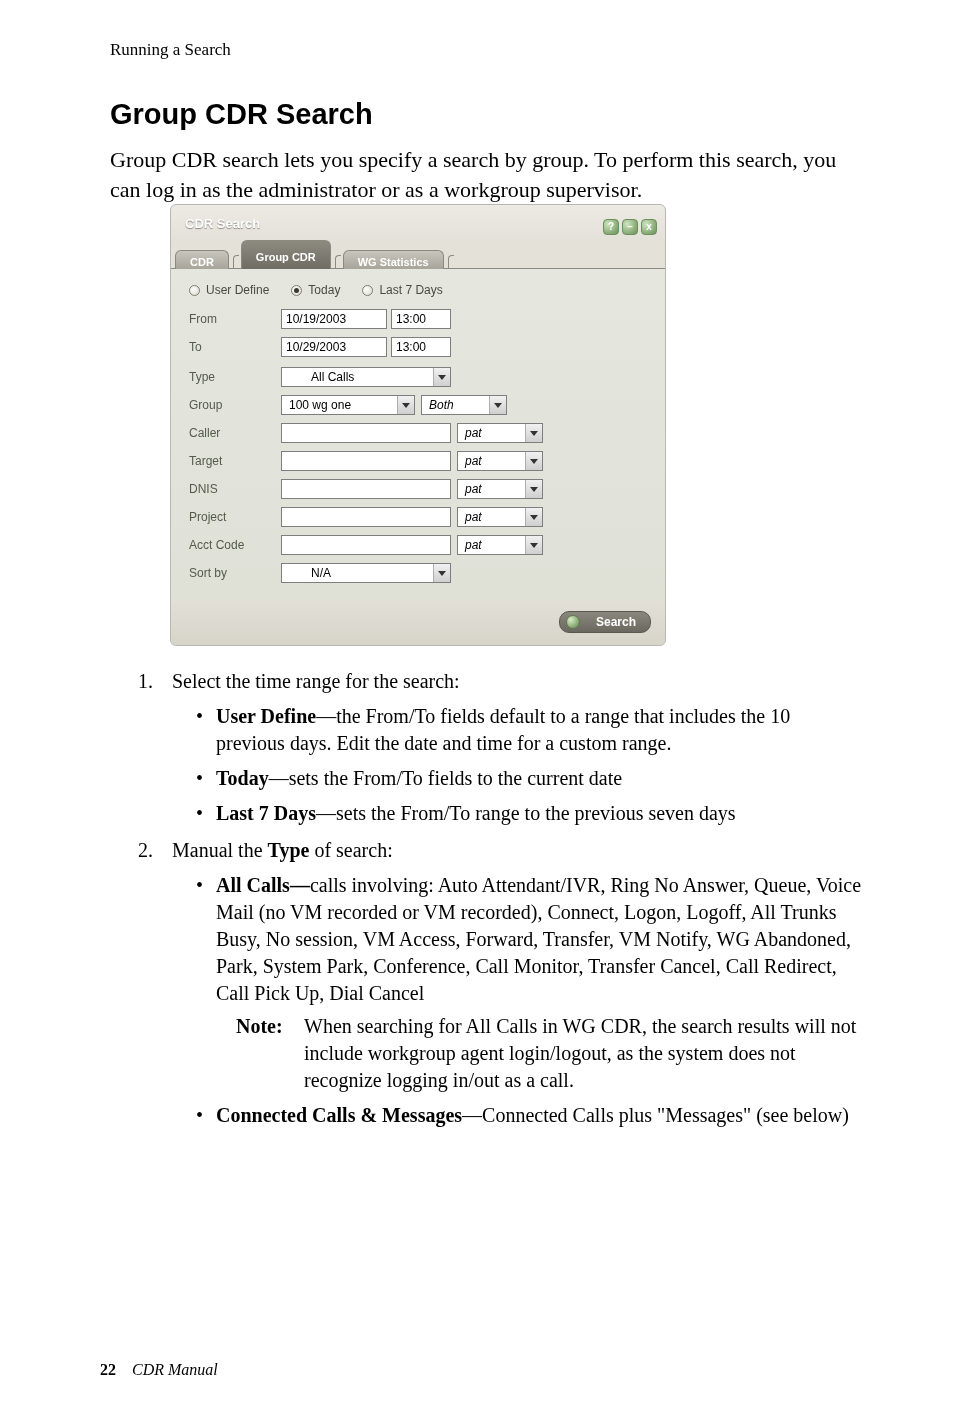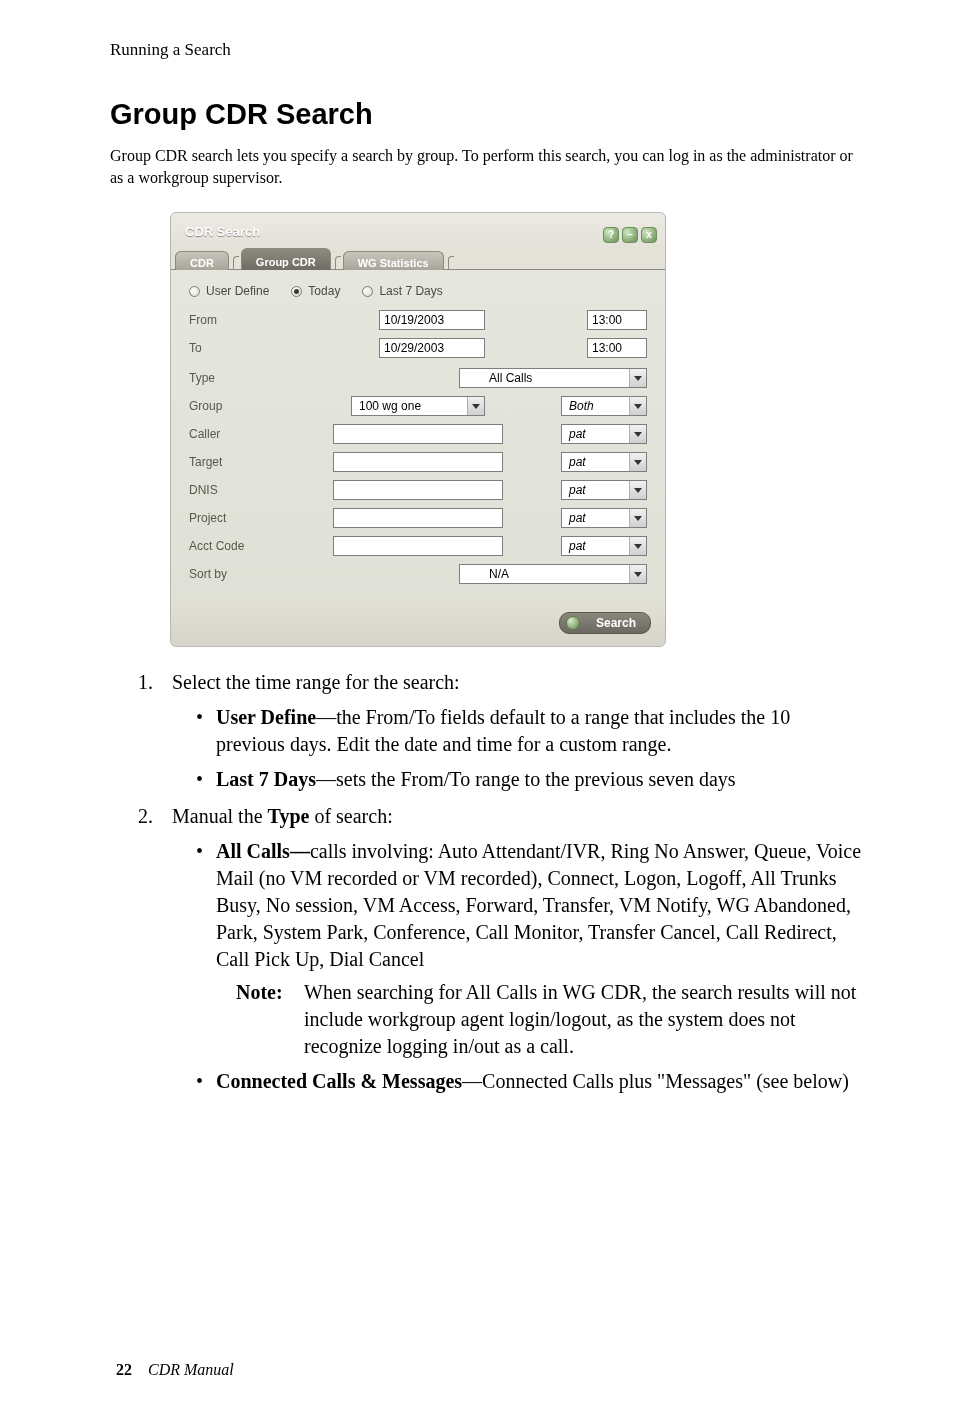--- a/index.html
+++ b/index.html
@@ -16,23 +16,22 @@
     font-size: 17px;
     margin-bottom: 38px;
   }
   .section-title {
     font-family: Arial, Helvetica, sans-serif;
     font-weight: bold;
     font-size: 29px;
     margin-bottom: 14px;
   }
   .intro {
-    font-size: 16px;
+    font-size: 22px;
     line-height: 1.35;
-    margin-bottom: 24px;
   }
 
   
   .cdr-widget {
     width: 496px;
     margin: 0 0 22px 60px;
     border-radius: 6px;
     border: 1px solid #b8b8b0;
     background: linear-gradient(#eceae4, #e3e1d8 8%, #e3e1d8 92%, #dedcd2);
     font-family: Tahoma, Arial, sans-serif;
@@ -73,21 +72,21 @@
   }
   .tabs {
     display: flex;
     gap: 2px;
     padding: 0 4px;
     align-items: flex-end;
     position: relative;
     top: 1px;
   }
   .tab {
-    height: 22px;
+    height: 29px;
     border-radius: 6px 6px 0 0;
     border: 1px solid #8a8a80;
     border-bottom: none;
     padding: 4px 14px 0 14px;
     font-weight: bold;
     font-size: 11px;
     color: #fff;
     background: linear-gradient(#8d8b80, #6f6d63);
     display: flex;
     align-items: center;
@@ -129,21 +128,20 @@
     content: "";
     position: absolute; inset: 2px;
     border-radius: 50%;
     background: #3a3a32;
   }
   .form-row {
     display: flex;
     align-items: center;
     margin-bottom: 4px;
     min-height: 24px;
-    justify-content: space-between;
   }
   .fl {
     width: 92px;
     color: #555a4c;
     font-size: 12px;
   }
   .txt, .sel {
     height: 20px;
     border: 1px solid #7e7e7e;
     background: #fff;
@@ -165,21 +163,21 @@
     border-left: 1px solid #aeaeae;
     background: linear-gradient(#f1f1f1, #cfcfcf);
     display: flex; align-items: center; justify-content: center;
   }
   .selbtn::after {
     content: "";
     border-left: 4px solid transparent;
     border-right: 4px solid transparent;
     border-top: 5px solid #333;
   }
-  .sel.w1 { width: 188px; padding-left: 26px; }
+  .sel.w1 { width: 170px; padding-left: 26px; }
   .sel.w2 { width: 134px; margin-right: 6px; }
   .sel.w3 { width: 86px; font-style: italic; }
   .txt.wfull { width: 170px; margin-right: 6px; }
   .footer {
     padding: 10px 14px 12px 0;
     display: flex;
     justify-content: flex-end;
     background: linear-gradient(#e2e0d6, #d7d5ca);
     border-radius: 0 0 6px 6px;
   }
@@ -232,21 +230,21 @@
   .note-label {
     font-weight: bold;
     width: 68px;
     flex: 0 0 auto;
   }
   .note-text { flex: 1; }
 
   .page-foot {
     position: absolute;
     bottom: 32px;
-    left: 116px;
+    left: 100px;
     font-size: 16px;
   }
   .page-foot .pn { font-weight: bold; margin-right: 12px; }
   .page-foot .doc { font-style: italic; }
 </style>
 </head>
 <body>
 
 <div class="running-head">Running a Search</div>
 
@@ -380,20 +378,23 @@
 </div>
 
 <ol class="steps">
   <li>
     <span>Select the time range for the search:</span>
     <ul class="bullets">
       <li>
         <b>User Define</b><span>—the From/To fields default to a range that includes the 10 previous days. Edit the date and time for a custom range.</span>
       </li>
       <li>
+        <b>Today</b><span>—sets the From/To fields to the current date</span>
+      </li>
+      <li>
         <b>Last 7 Days</b><span>—sets the From/To range to the previous seven days</span>
       </li>
     </ul>
   </li>
   <li>
     <span>Manual the </span><b>Type</b><span> of search:</span>
     <ul class="bullets">
       <li>
         <b>All Calls—</b><span>calls involving: Auto Attendant/IVR, Ring No Answer, Queue, Voice Mail (no VM recorded or VM recorded), Connect, Logon, Logoff, All Trunks Busy, No session, VM Access, Forward, Transfer, VM Notify, WG Abandoned, Park, System Park, Conference, Call Monitor, Transfer Cancel, Call Redirect, Call Pick Up, Dial Cancel</span>
         <div class="note-block">

